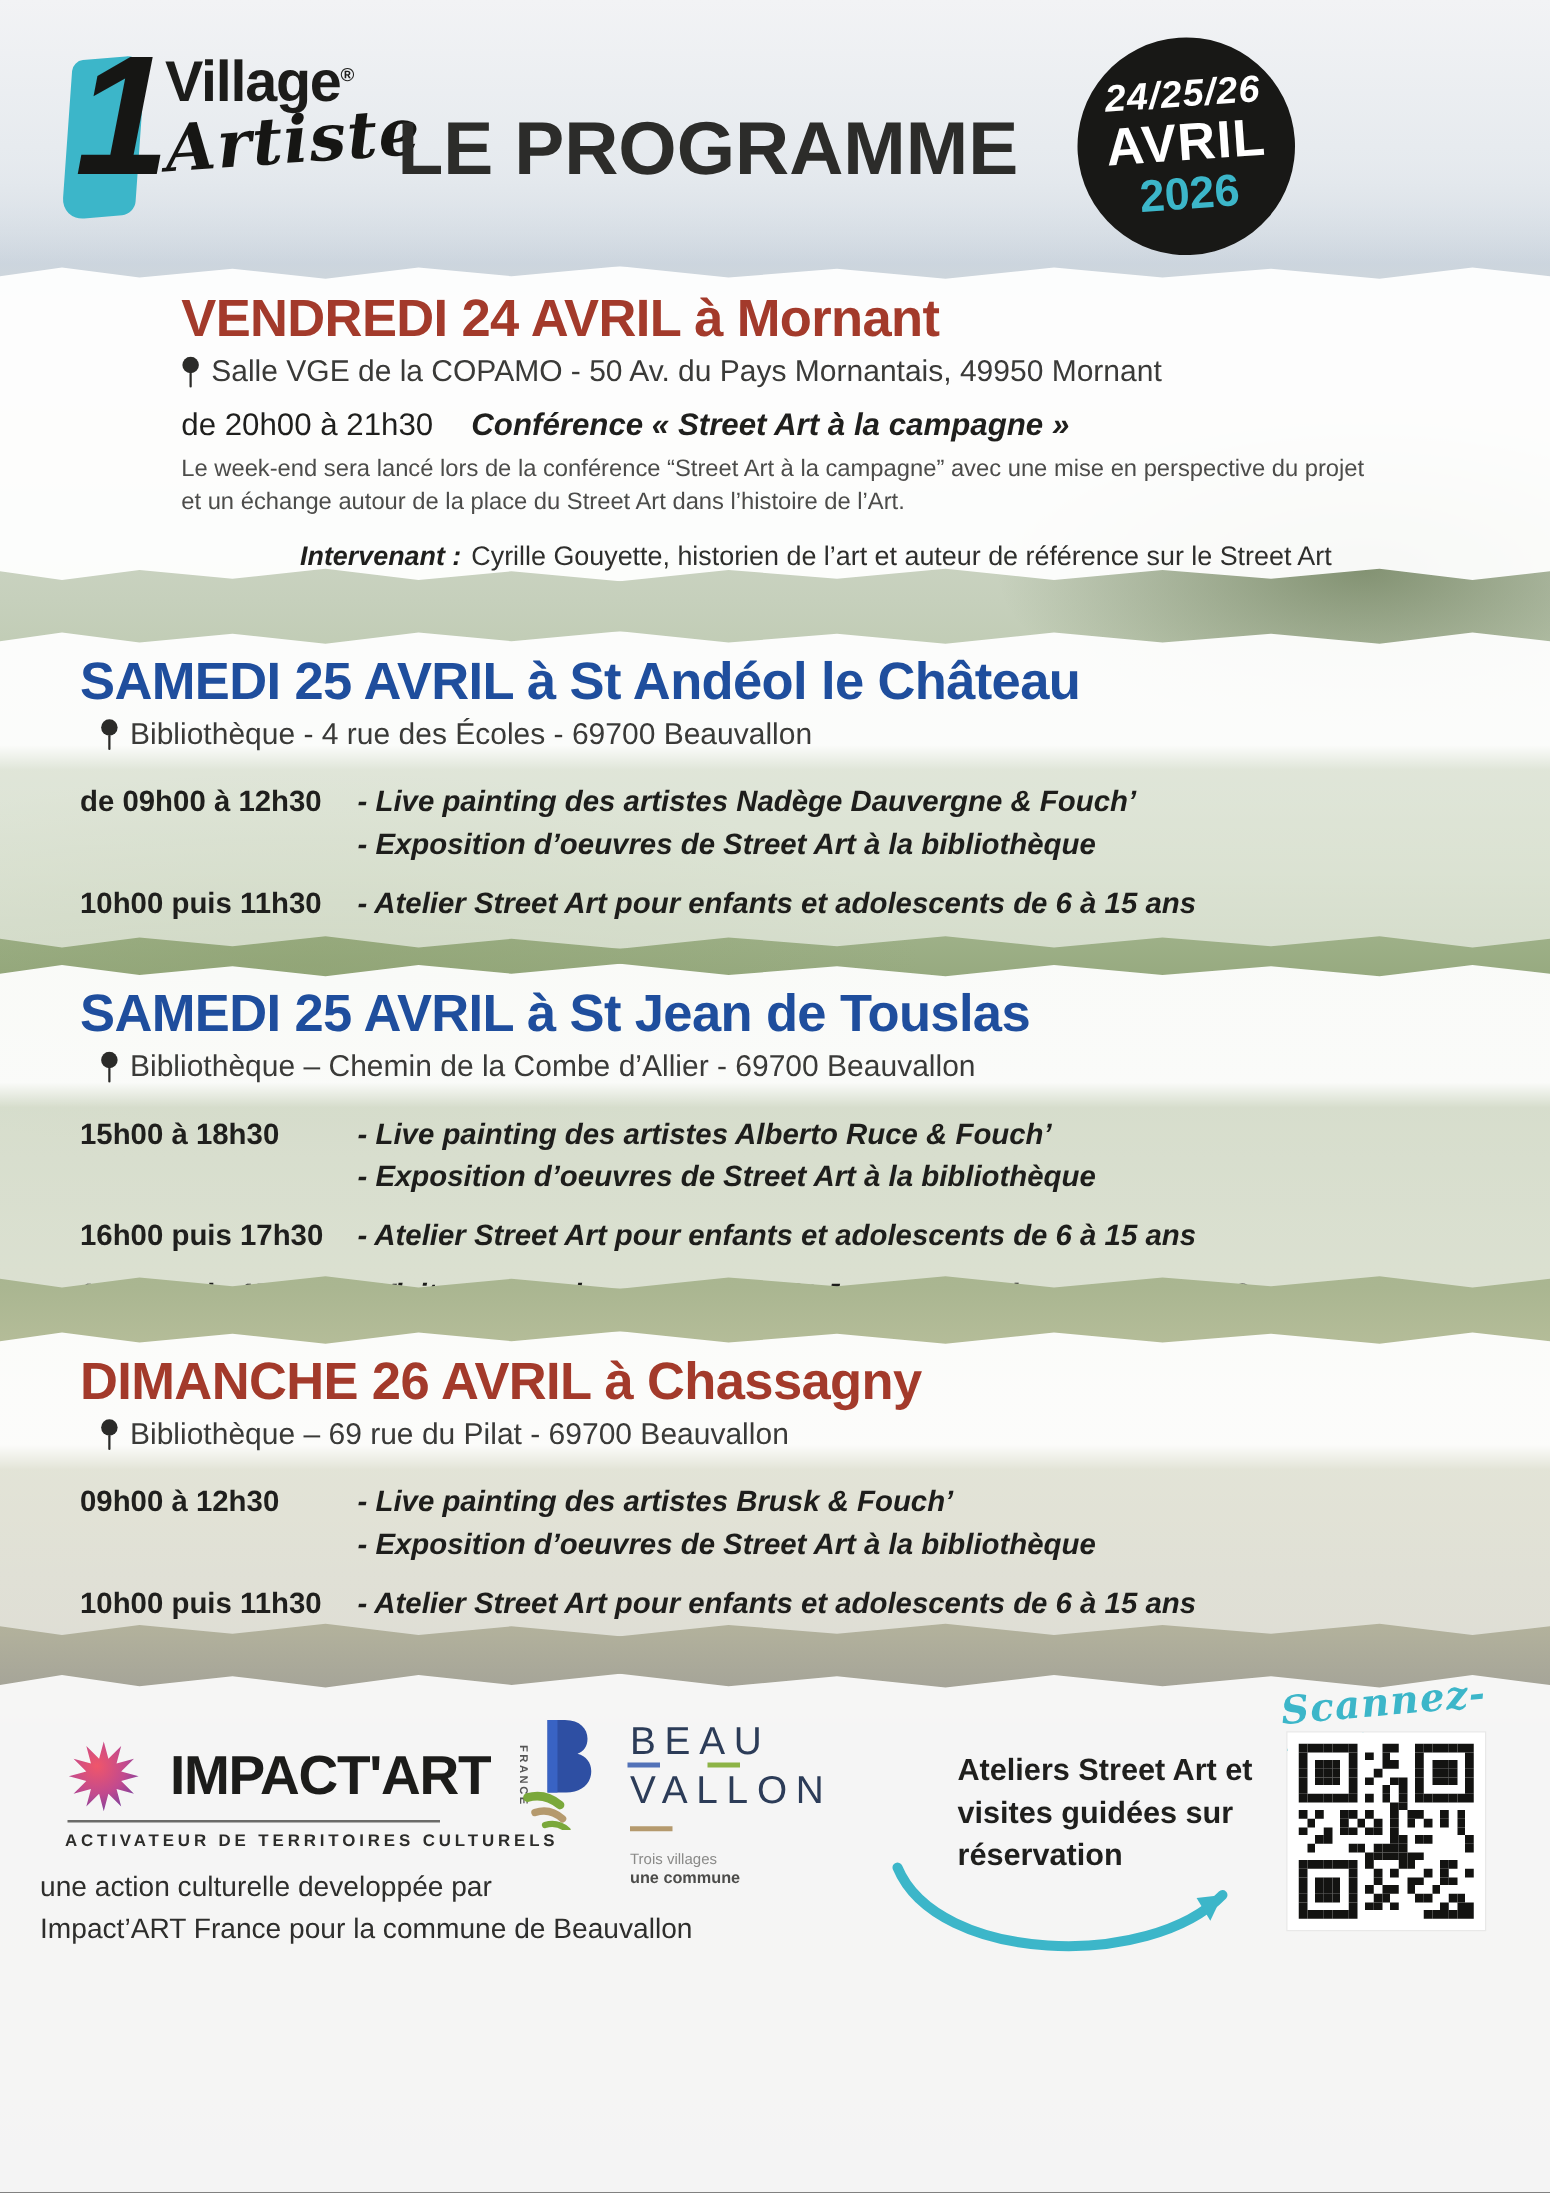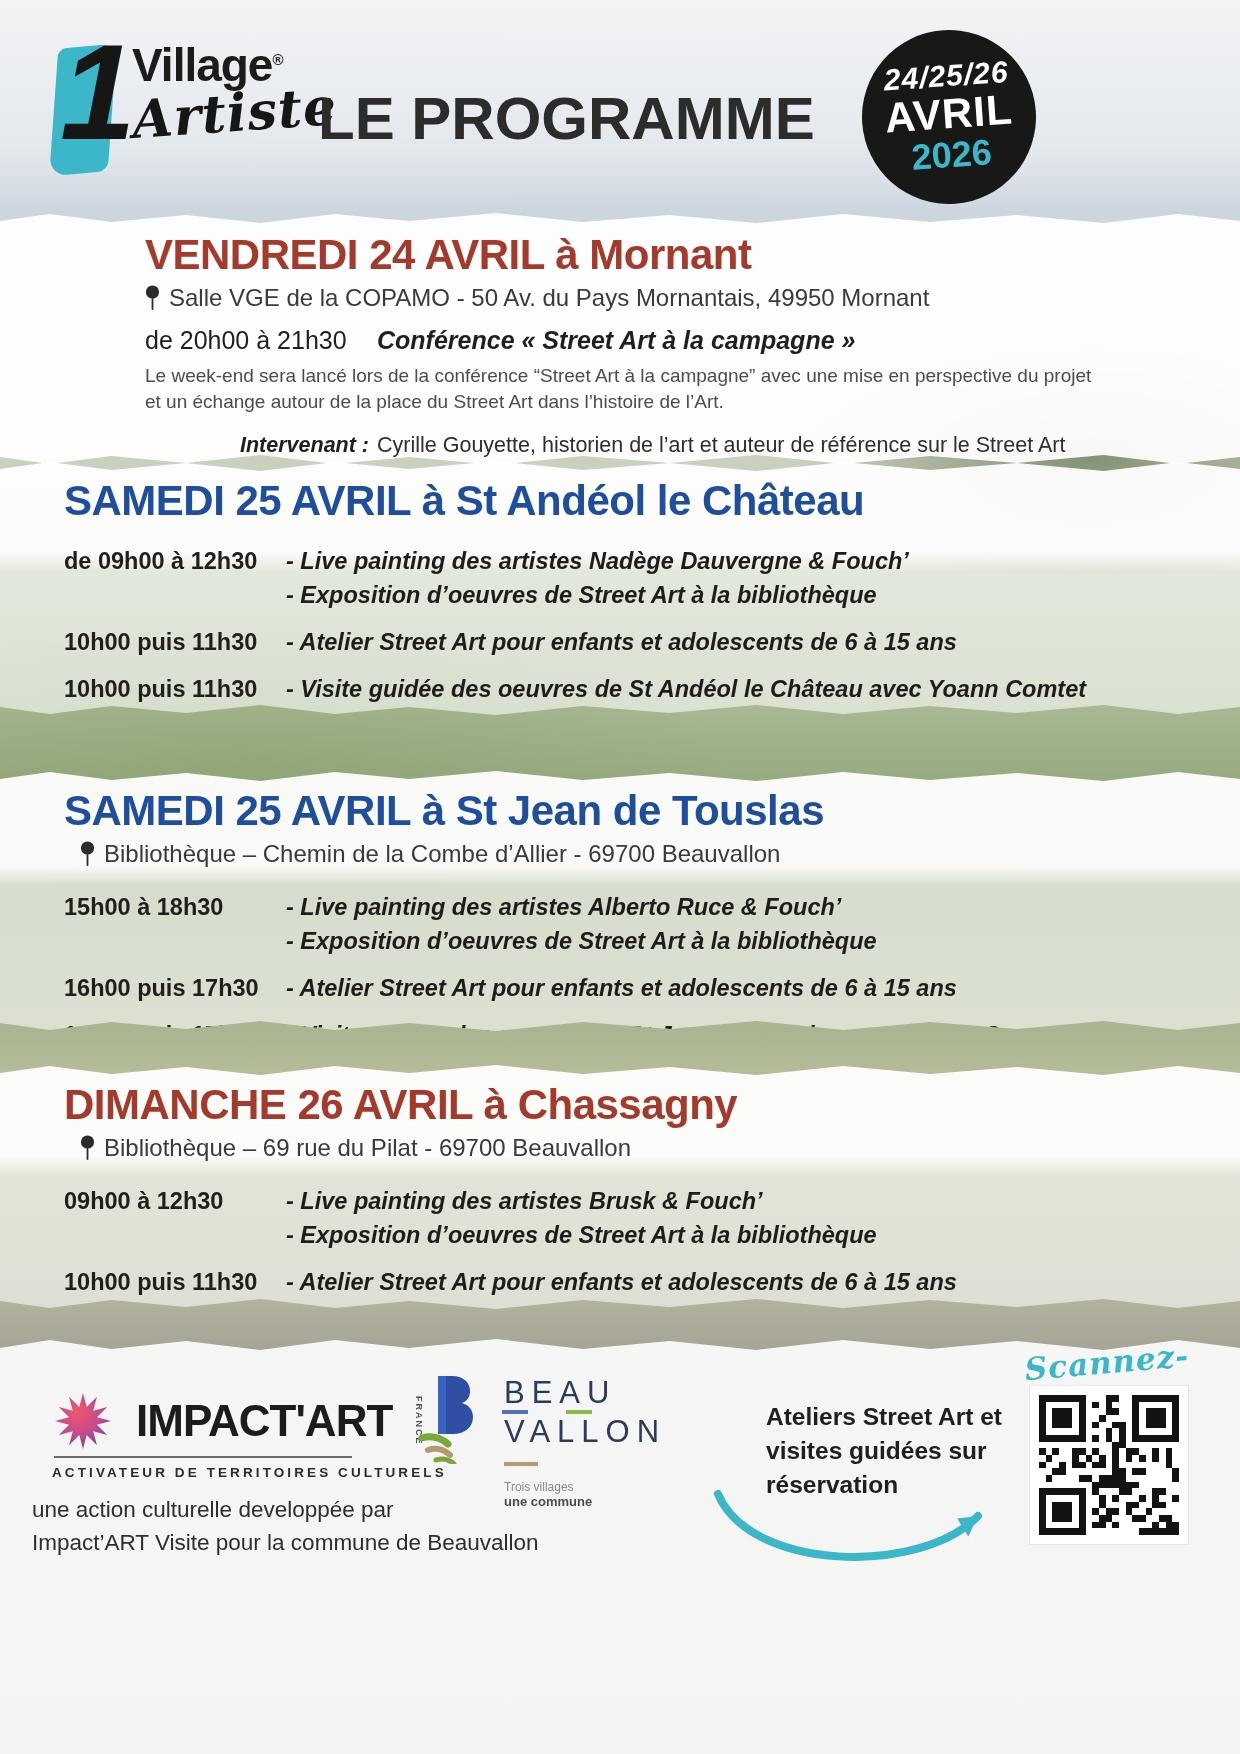--- a/index.html
+++ b/index.html
@@ -42,21 +42,21 @@
   .badge { position:absolute; left:862px; top:30px; width:174px; height:174px; border-radius:50%;
     background:#181816; display:flex; flex-direction:column; align-items:center; justify-content:center;
     transform:rotate(-4deg); }
   .badge-dates { font-size:30px; font-weight:900; font-style:italic; color:#fff; letter-spacing:1px; }
   .badge-month { font-size:42px; font-weight:900; color:#fff; line-height:1; letter-spacing:1px; }
   .badge-year  { font-size:36px; font-weight:900; color:#3cb6c9; line-height:1.1; }
 
   
   .band { position:absolute; left:0; width:100%; }
   .band-1 { top:212px; height:254px; background:rgba(255,255,255,.94); }
-  .band-2 { top:460px; height:256px;
+  .band-2 { top:504px; height:256px;
     background:linear-gradient(180deg, rgba(255,255,255,.95) 0 92px, rgba(255,255,255,.58) 112px 100%); }
   .band-3 { top:770px; height:262px;
     background:linear-gradient(180deg, rgba(255,255,255,.95) 0 96px, rgba(255,255,255,.58) 116px 100%); }
   .band-4 { top:1064px; height:246px;
     background:linear-gradient(180deg, rgba(255,255,255,.95) 0 92px, rgba(255,255,255,.58) 112px 100%); }
 
   .sec-title { font-size:42px; font-weight:900; letter-spacing:-.5px; line-height:1; }
   .red  { color:#a33a2b; }
   .blue { color:#1f4e9d; }
   .loc-line { display:flex; align-items:center; gap:9px; margin-top:8px;
@@ -156,20 +156,27 @@
         <div class="credit-line"><span class="credit-label">Intervenant :</span><span>Cyrille Gouyette, historien de l’art et auteur de référence sur le Street Art</span></div>
         <div class="credit-line"><span class="credit-label">Artistes présents :</span><span>Nadège Dauvergne, Brusk, Alberto Ruce et Fouch’</span></div>
         <div class="credit-line"><span class="credit-label">Animation :</span><span>Yoann Comtet, Créateur du projet « 1 Village, 1 Artiste »</span></div>
       </div>
     </div>
   </div>
 
   <div class="band band-2 rough">
     <div class="sec-inner">
       <h2 class="sec-title blue">SAMEDI 25 AVRIL à St Andéol le Château</h2>
+      <div class="loc-line">
+        <svg class="pin" width="15" height="26" viewBox="0 0 15 26">
+            <circle cx="7.5" cy="7" r="6.6" fill="#2b2b29"></circle>
+            <rect x="6.6" y="13" width="1.8" height="12" rx="0.9" fill="#2b2b29"></rect>
+          </svg>
+        <span>Bibliothèque - 4 rue des Écoles - 69700 Beauvallon</span>
+      </div>
       <div class="rows">
         <div class="srow">
           <div class="stime">de 09h00 à 12h30</div>
           <div class="sitems">
               <div class="sitem">- Live painting des artistes Nadège Dauvergne &amp; Fouch’</div>
               <div class="sitem">- Exposition d’oeuvres de Street Art à la bibliothèque</div>
             </div>
         </div>
         <div class="srow">
           <div class="stime">10h00 puis 11h30</div>
@@ -761,17 +768,17 @@
         </div>
     </div>
 
     <svg class="arrow-svg" width="300" height="110" viewBox="0 0 300 110">
       <path d="M18 18 C 50 95, 220 100, 278 40" stroke="#3cb6c9" stroke-width="8" fill="none" stroke-linecap="round"></path>
       <polygon points="278,40 258,46 272,62" fill="#3cb6c9" transform="rotate(10 278 40)"></polygon>
     </svg>
 
     <div class="foot-credit">
       <div>une action culturelle developpée par</div>
-      <div>Impact’ART Visite pour la commune de Beauvallon</div>
+      <div>Impact’ART France pour la commune de Beauvallon</div>
     </div>
   </div>
 
 </div>
 
 </body></html>

